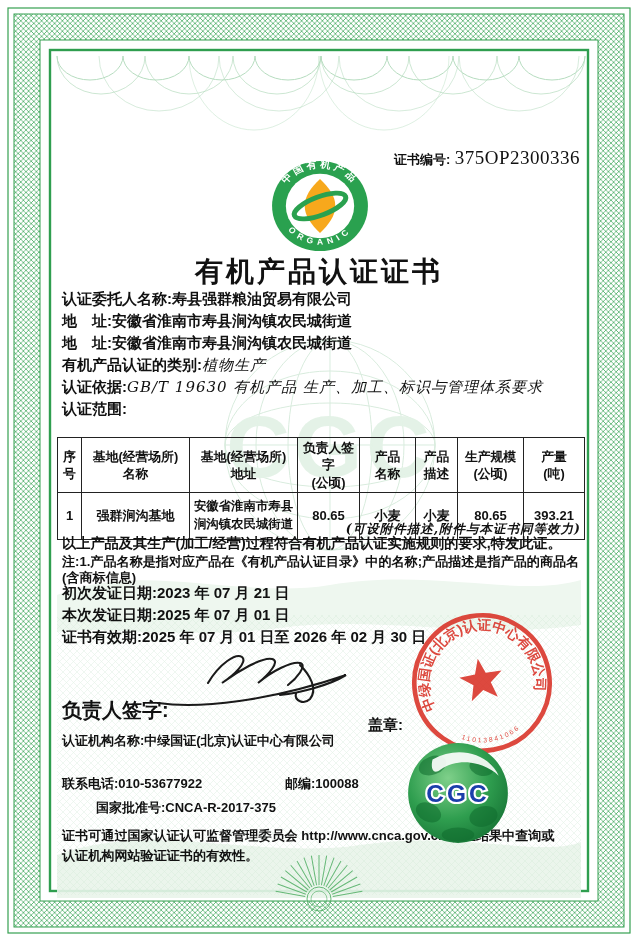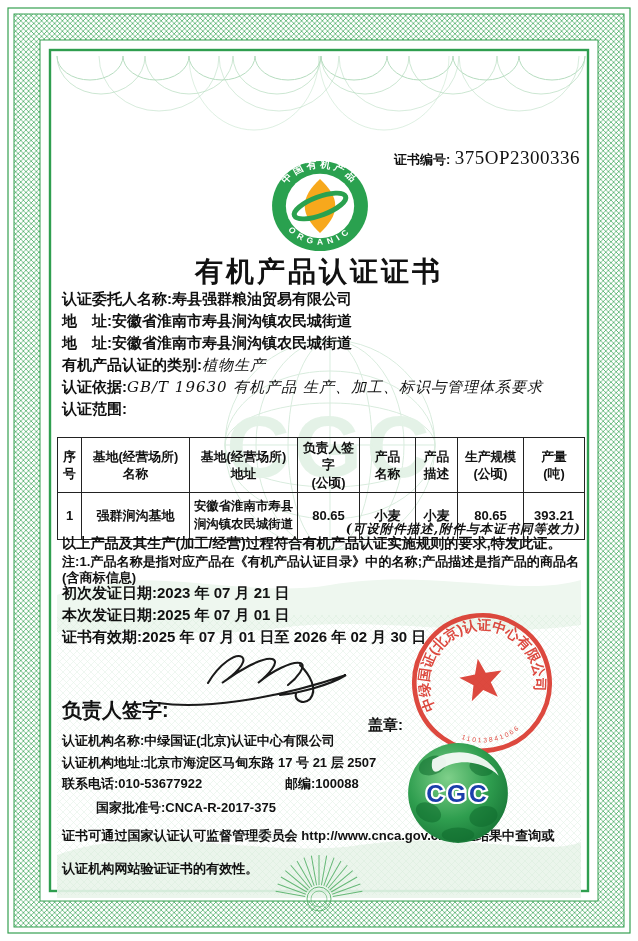--- a/index.html
+++ b/index.html
@@ -239,23 +239,22 @@
       <ellipse cx="78" cy="30" rx="12" ry="8" transform="rotate(15 78 30)"></ellipse>
       <ellipse cx="26" cy="74" rx="13" ry="9" transform="rotate(25 26 74)"></ellipse>
       <ellipse cx="80" cy="78" rx="14" ry="10" transform="rotate(-15 80 78)"></ellipse>
       <ellipse cx="55" cy="96" rx="16" ry="7"></ellipse>
     </g>
     <path d="M30,22 C55,8 85,16 95,38 C80,24 55,20 38,32 C30,38 28,30 30,22 Z" fill="#fff" opacity="0.9"></path>
     <text x="55" y="64" text-anchor="middle" font-size="24" font-weight="bold" letter-spacing="3" fill="#1b3faa" stroke="#fff" stroke-width="4" paint-order="stroke">CGC</text>
   </svg>
 
   <div class="abs orgline" style="top:732px;"><span>认证机构名称:</span><span>中绿国证(北京)认证中心有限公司</span></div>
-  <div class="abs orgline" style="top:754px;"><span>认证机构地址:</span><span>北京市海淀区马甸东路 17 号 21 层 2507</span></div>
   <div class="abs orgline" style="top:775px;right:58px;">
     <span>联系电话:</span><span>010-53677922</span>
     <span class="zip"><span>邮编:</span><span>100088</span></span>
   </div>
   <div class="abs orgline" style="top:799px;margin-left:34px;"><span>国家批准号:</span><span>CNCA-R-2017-375</span></div>
 
   <div class="abs footline" style="top:827px;">证书可通过国家认证认可监督管理委员会 http://www.cnca.gov.cn/认证结果中查询或</div>
-  <div class="abs footline" style="top:847px;margin-top:13px;">认证机构网站验证证书的有效性。</div>
+  <div class="abs footline" style="top:847px;">认证机构网站验证证书的有效性。</div>
 
 </div>
 
 </body></html>

